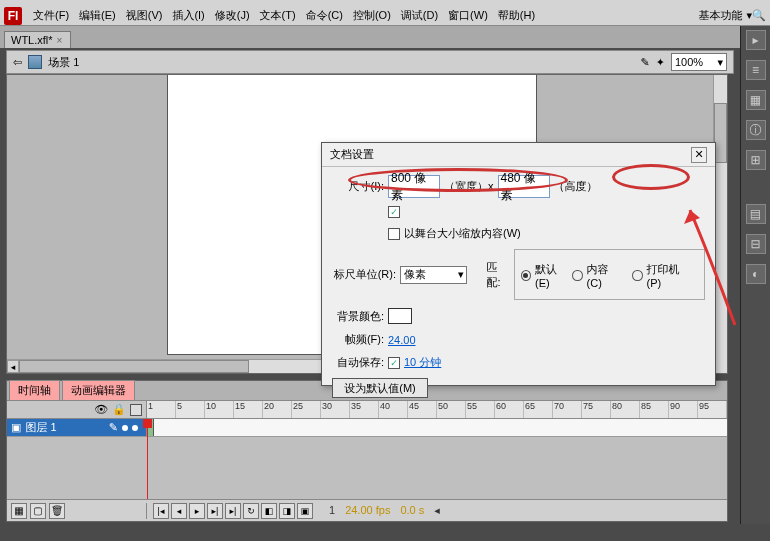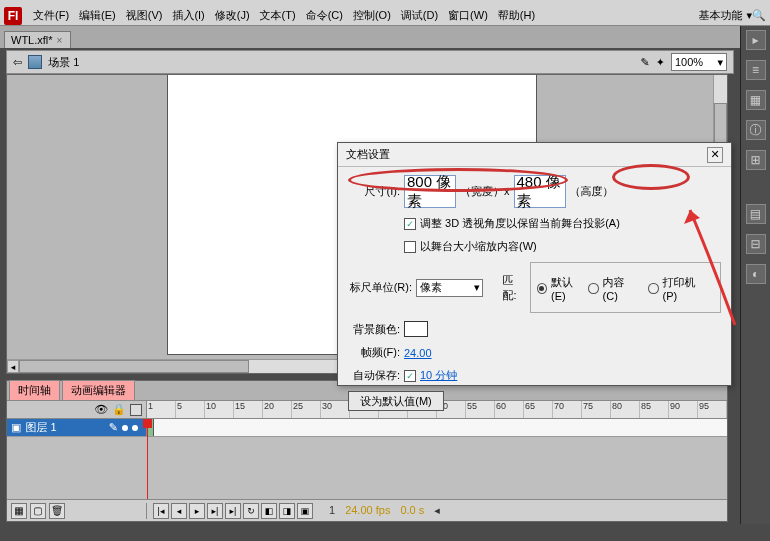--- a/index.html
+++ b/index.html
@@ -46,30 +46,30 @@
 .playhead:before{content:"";position:absolute;top:0;left:-4px;width:9px;height:9px;background:#d22}
 .tl-body{position:relative;height:80px}
 .tl-bottom{position:absolute;left:0;bottom:0;height:22px;width:100%;background:#d0d0d0;border-top:1px solid #888;display:flex;align-items:center}
 .tl-bottom .btns{width:140px;display:flex;align-items:center;gap:3px;padding:0 4px;border-right:1px solid #888}
 .tl-bottom .btns .b{width:16px;height:16px;border:1px solid #777;background:#e0e0e0;display:flex;align-items:center;justify-content:center;font-size:10px}
 .tl-bottom .playgrp{display:flex;align-items:center;gap:2px;padding:0 6px}
 .tl-bottom .playgrp .b{width:16px;height:16px;border:1px solid #777;background:#e0e0e0;display:flex;align-items:center;justify-content:center;font-size:9px}
 .tl-bottom .stats{display:flex;gap:10px;padding-left:10px;font-size:10px;color:#333}
 .tl-bottom .stats .v{color:#c09000}
 
-.dlg{position:absolute;left:337px;top:142px;width:395px;height:244px;background:#efefef;border:1px solid #555;box-shadow:2px 2px 6px rgba(0,0,0,0.3)}
+.dlg{position:absolute;left:321px;top:142px;width:395px;height:244px;background:#efefef;border:1px solid #555;box-shadow:2px 2px 6px rgba(0,0,0,0.3)}
 .dlg-title{height:24px;border-bottom:1px solid #bbb;display:flex;align-items:center;justify-content:space-between;padding:0 8px;font-size:12px}
 .dlg-title .x{width:16px;height:16px;border:1px solid #888;display:flex;align-items:center;justify-content:center;font-size:11px;cursor:pointer}
 .dlg-body{padding:8px 10px;display:flex}
 .dlg-left{flex:1}
 .dlg-right{width:82px;display:flex;flex-direction:column;gap:6px;padding-top:2px}
 .dbtn{height:20px;border:1px solid #555;background:#e8e8e8;display:flex;align-items:center;justify-content:center;font-size:11px;cursor:pointer}
 .row{display:flex;align-items:center;gap:4px;margin-bottom:8px;font-size:11px}
 .row .lbl{min-width:52px;text-align:right}
-.inp{height:33px;border:1px solid #7a9ac9;background:#fff;font-size:15px;padding:0 2px;display:inline-flex;align-items:center}
+.inp{height:23px;border:1px solid #7a9ac9;background:#fff;font-size:12px;padding:0 2px;display:inline-flex;align-items:center}
 .inp.w{width:52px}
 .sel{height:18px;border:1px solid #777;background:#fff;width:72px;display:flex;align-items:center;justify-content:space-between;padding:0 3px;font-size:11px}
 .chk{width:12px;height:12px;border:1px solid #555;background:#fff;display:inline-flex;align-items:center;justify-content:center;font-size:9px;color:#2a7}
 .radio{width:11px;height:11px;border:1px solid #555;border-radius:50%;display:inline-flex;align-items:center;justify-content:center}
 .radio.on:after{content:"";width:5px;height:5px;background:#333;border-radius:50%}
 .swatch{width:24px;height:16px;background:#fff;border:1px solid #333}
 .link{color:#0058cc;text-decoration:underline}
 .ellipse1{position:absolute;left:348px;top:168px;width:220px;height:24px;border:3px solid #c33;border-radius:50%/50%;pointer-events:none}
 .ellipse2{position:absolute;left:612px;top:164px;width:78px;height:26px;border:3px solid #c33;border-radius:50%/50%;pointer-events:none}
 .arrow{position:absolute;left:680px;top:200px;width:60px;height:130px;pointer-events:none}
@@ -233,21 +233,20 @@
     <div class="dlg-left">
       <div class="row">
         <span class="lbl">尺寸(I):</span>
         <span class="inp w">800 像素</span>
         <span>（宽度）x</span>
         <span class="inp w">480 像素</span>
         <span>（高度）</span>
       </div>
       <div class="row" style="padding-left:56px">
         <span class="chk">✓</span>
-        <span>调整 3D 透视角度以保留当前舞台投影(A)</span>
       </div>
       <div class="row" style="padding-left:56px">
         <span class="chk"></span>
         <span>以舞台大小缩放内容(W)</span>
       </div>
       <div class="row">
         <span class="lbl" style="min-width:64px">标尺单位(R):</span>
         <div class="sel">
           <span>像素</span>
           <span>▾</span>

